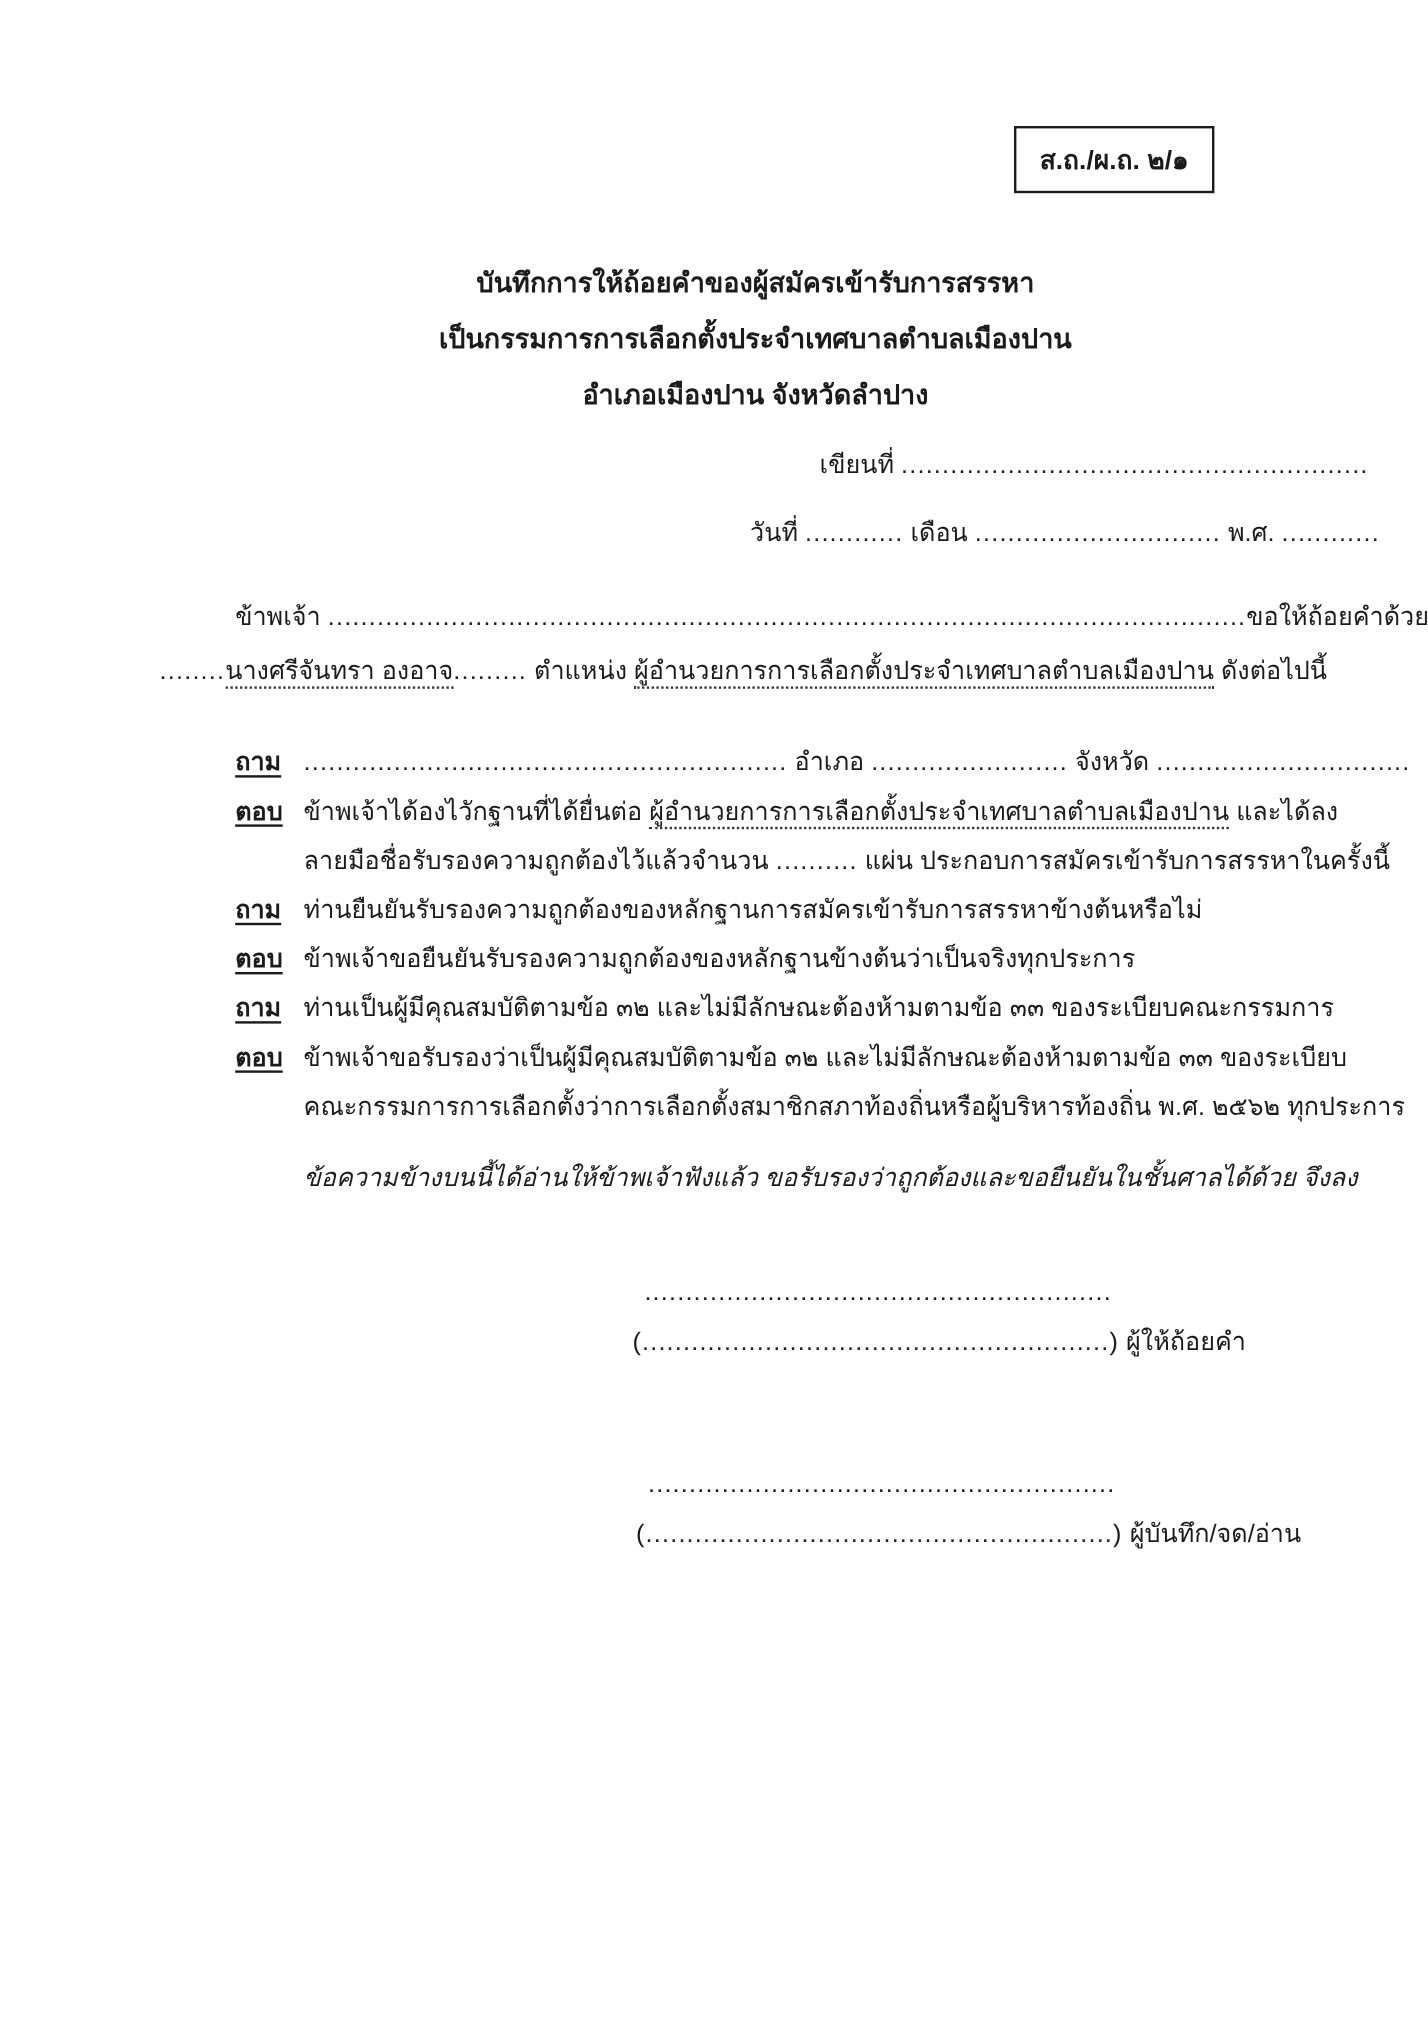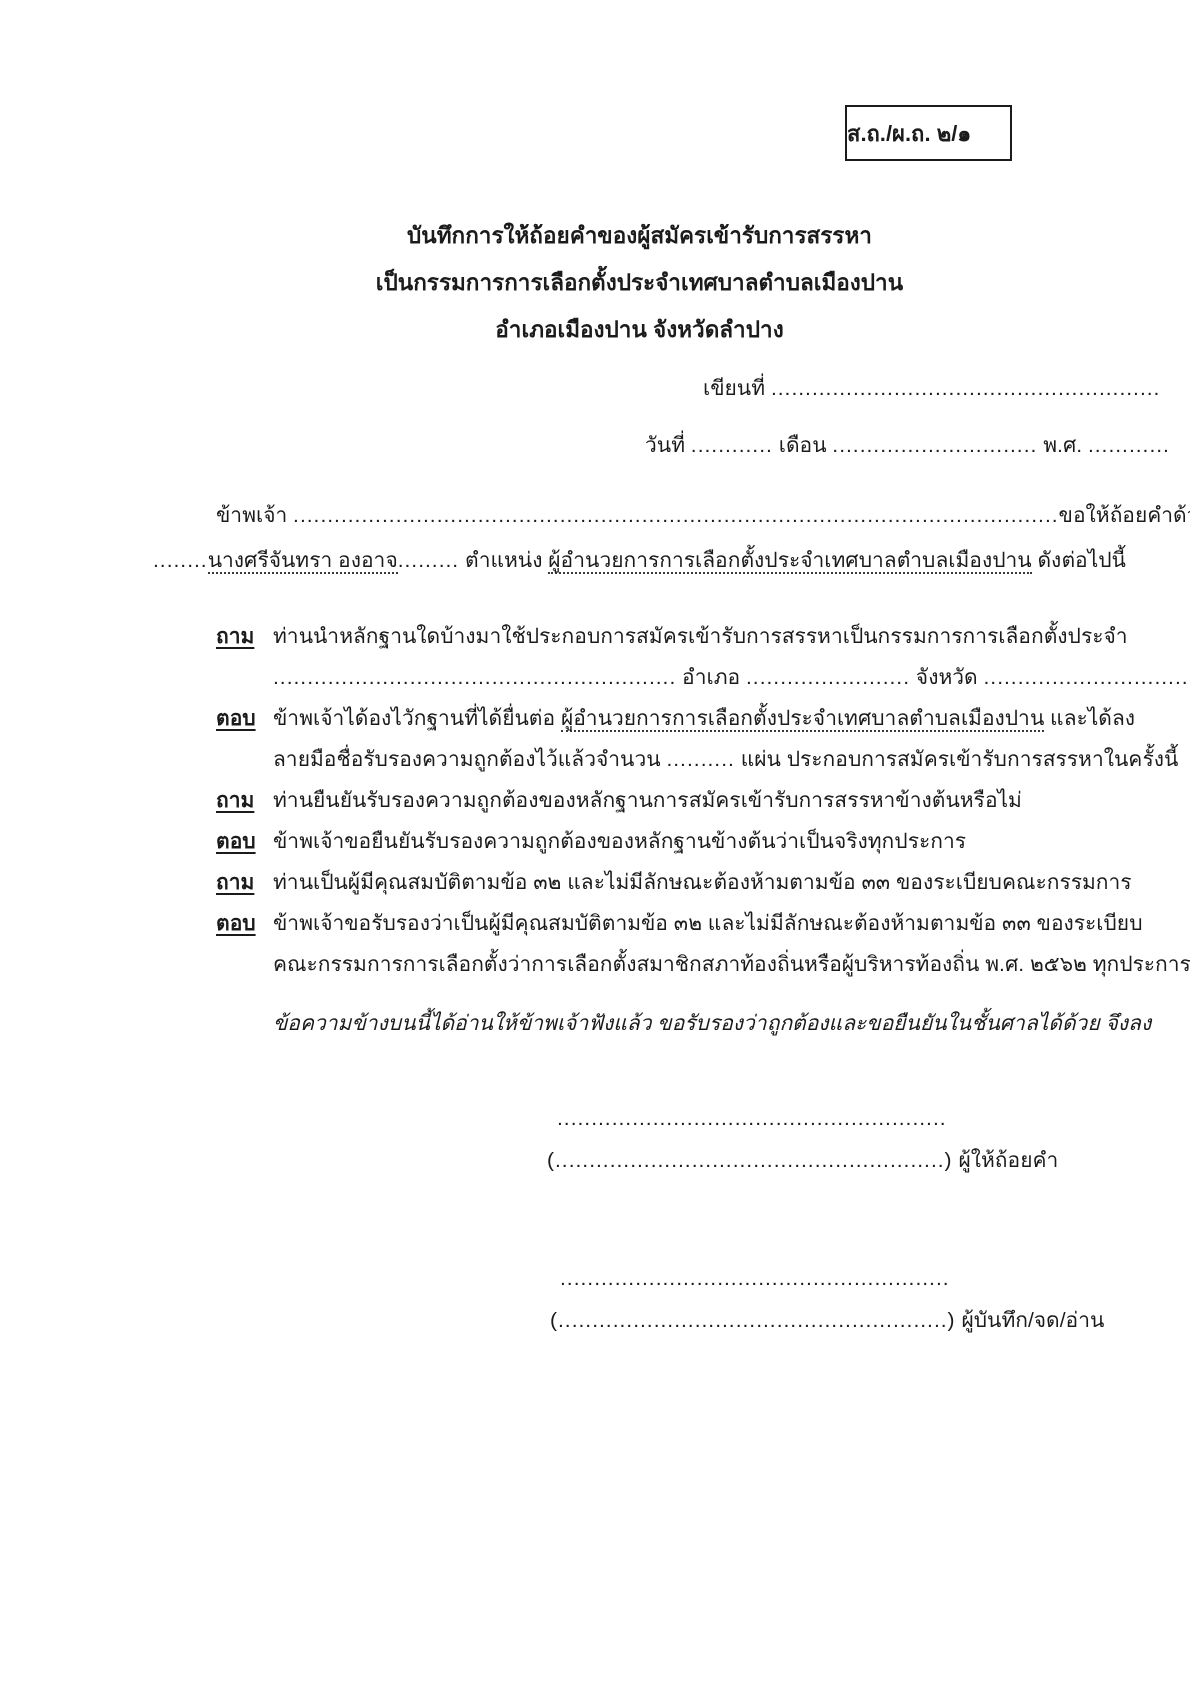--- a/index.html
+++ b/index.html
@@ -8,31 +8,32 @@
     position: relative;
     width: 1190px;
     height: 1683px;
     margin: 0 auto;
     background: #ffffff;
     color: #1b1b1b;
     font-family: "Liberation Sans", sans-serif;
     font-size: 21px;
     overflow: hidden;
   }
-  .content { padding: 0 64px 0 133px; margin-left: 20px; }
+  .content { padding: 0 64px 0 133px; }
 
   .code-box {
     position: absolute;
     top: 105px;
     left: 845px;
     width: 167px;
     height: 56px;
     border: 2px solid #1b1b1b;
     display: flex;
     align-items: center;
+    justify-content: center;
     font-weight: bold;
     font-size: 22px;
     background: #fff;
   }
 
   .title-block {
     padding-top: 212px;
     text-align: center;
     font-weight: bold;
     font-size: 22.5px;
@@ -110,21 +111,20 @@
       <span>ตำแหน่ง</span>
       <span class="u-dotted">ผู้อำนวยการการเลือกตั้งประจำเทศบาลตำบลเมืองปาน</span>
       <span>ดังต่อไปนี้</span>
     </div>
 
     <div class="qa-section">
 
       <div class="qa-row">
         <span class="qa-label">ถาม</span>
         <div class="qa-body">
-          <div class="qa-line">ท่านนำหลักฐานใดบ้างมาใช้ประกอบการสมัครเข้ารับการสรรหาเป็นกรรมการการเลือกตั้งประจำ</div>
           <div class="qa-line">
             <span class="dots">...........................................................</span>
             <span>อำเภอ</span>
             <span class="dots">........................</span>
             <span>จังหวัด</span>
             <span class="dots">...............................</span>
           </div>
         </div>
       </div>
 

